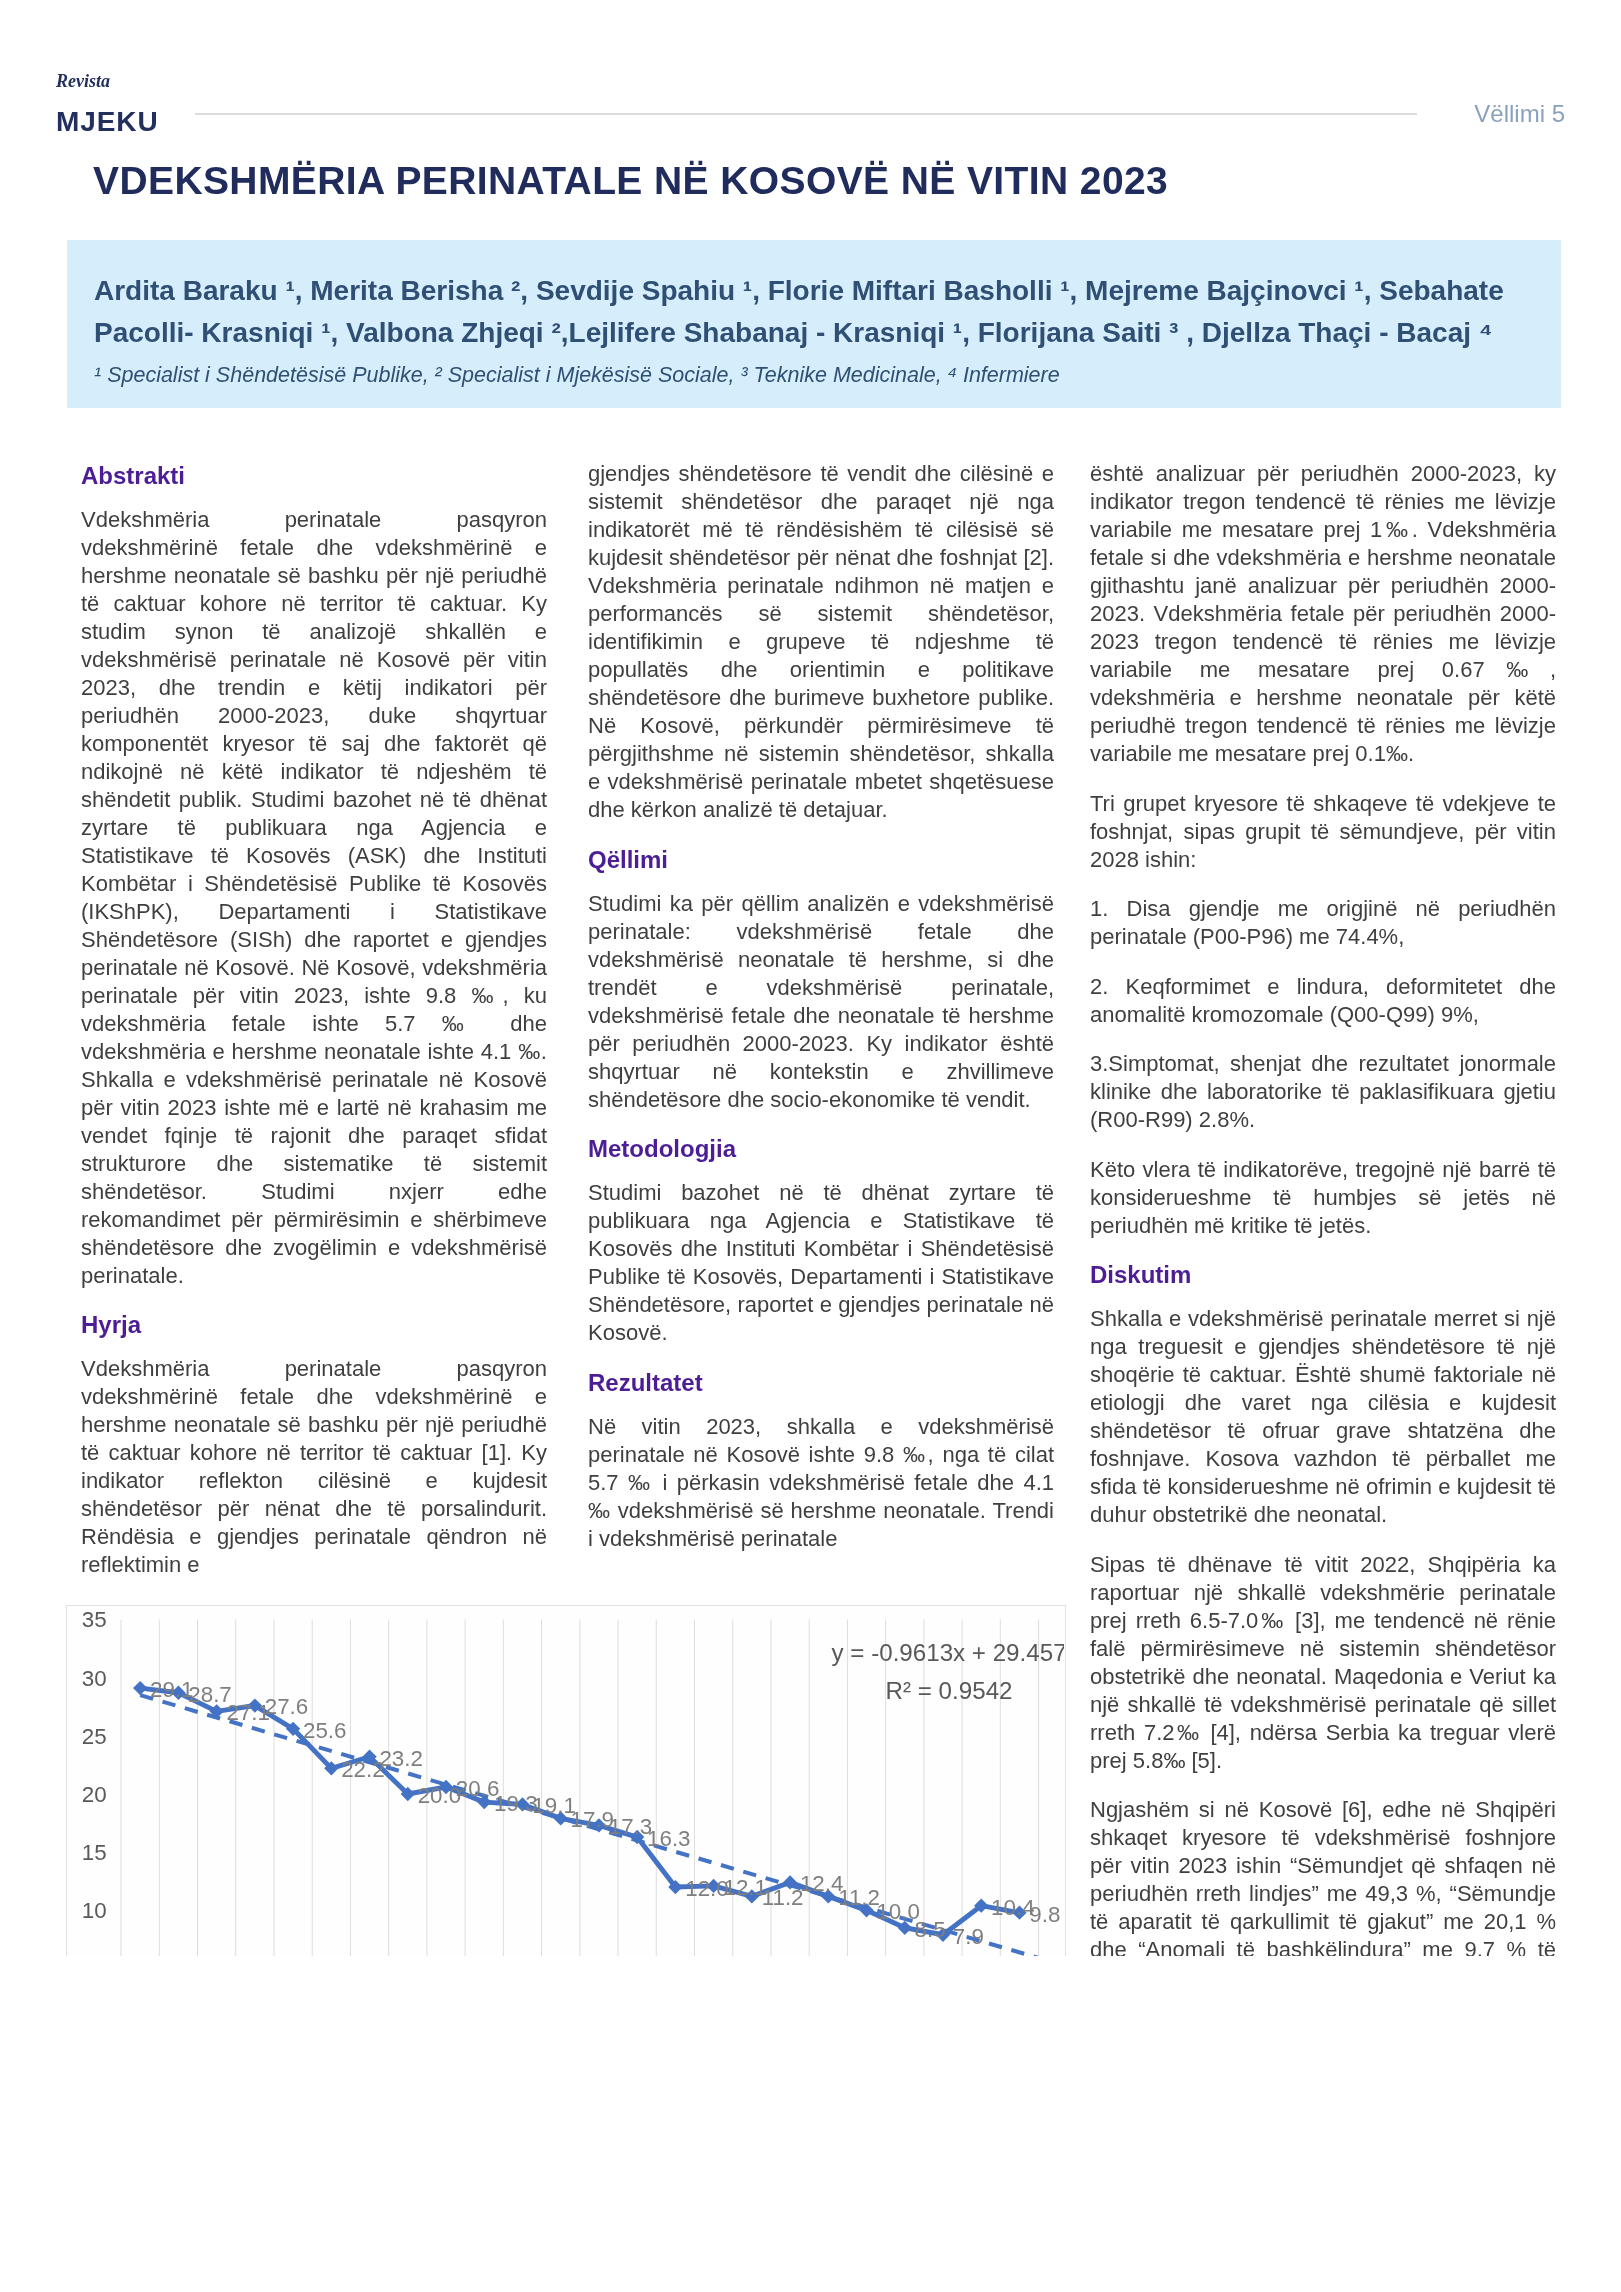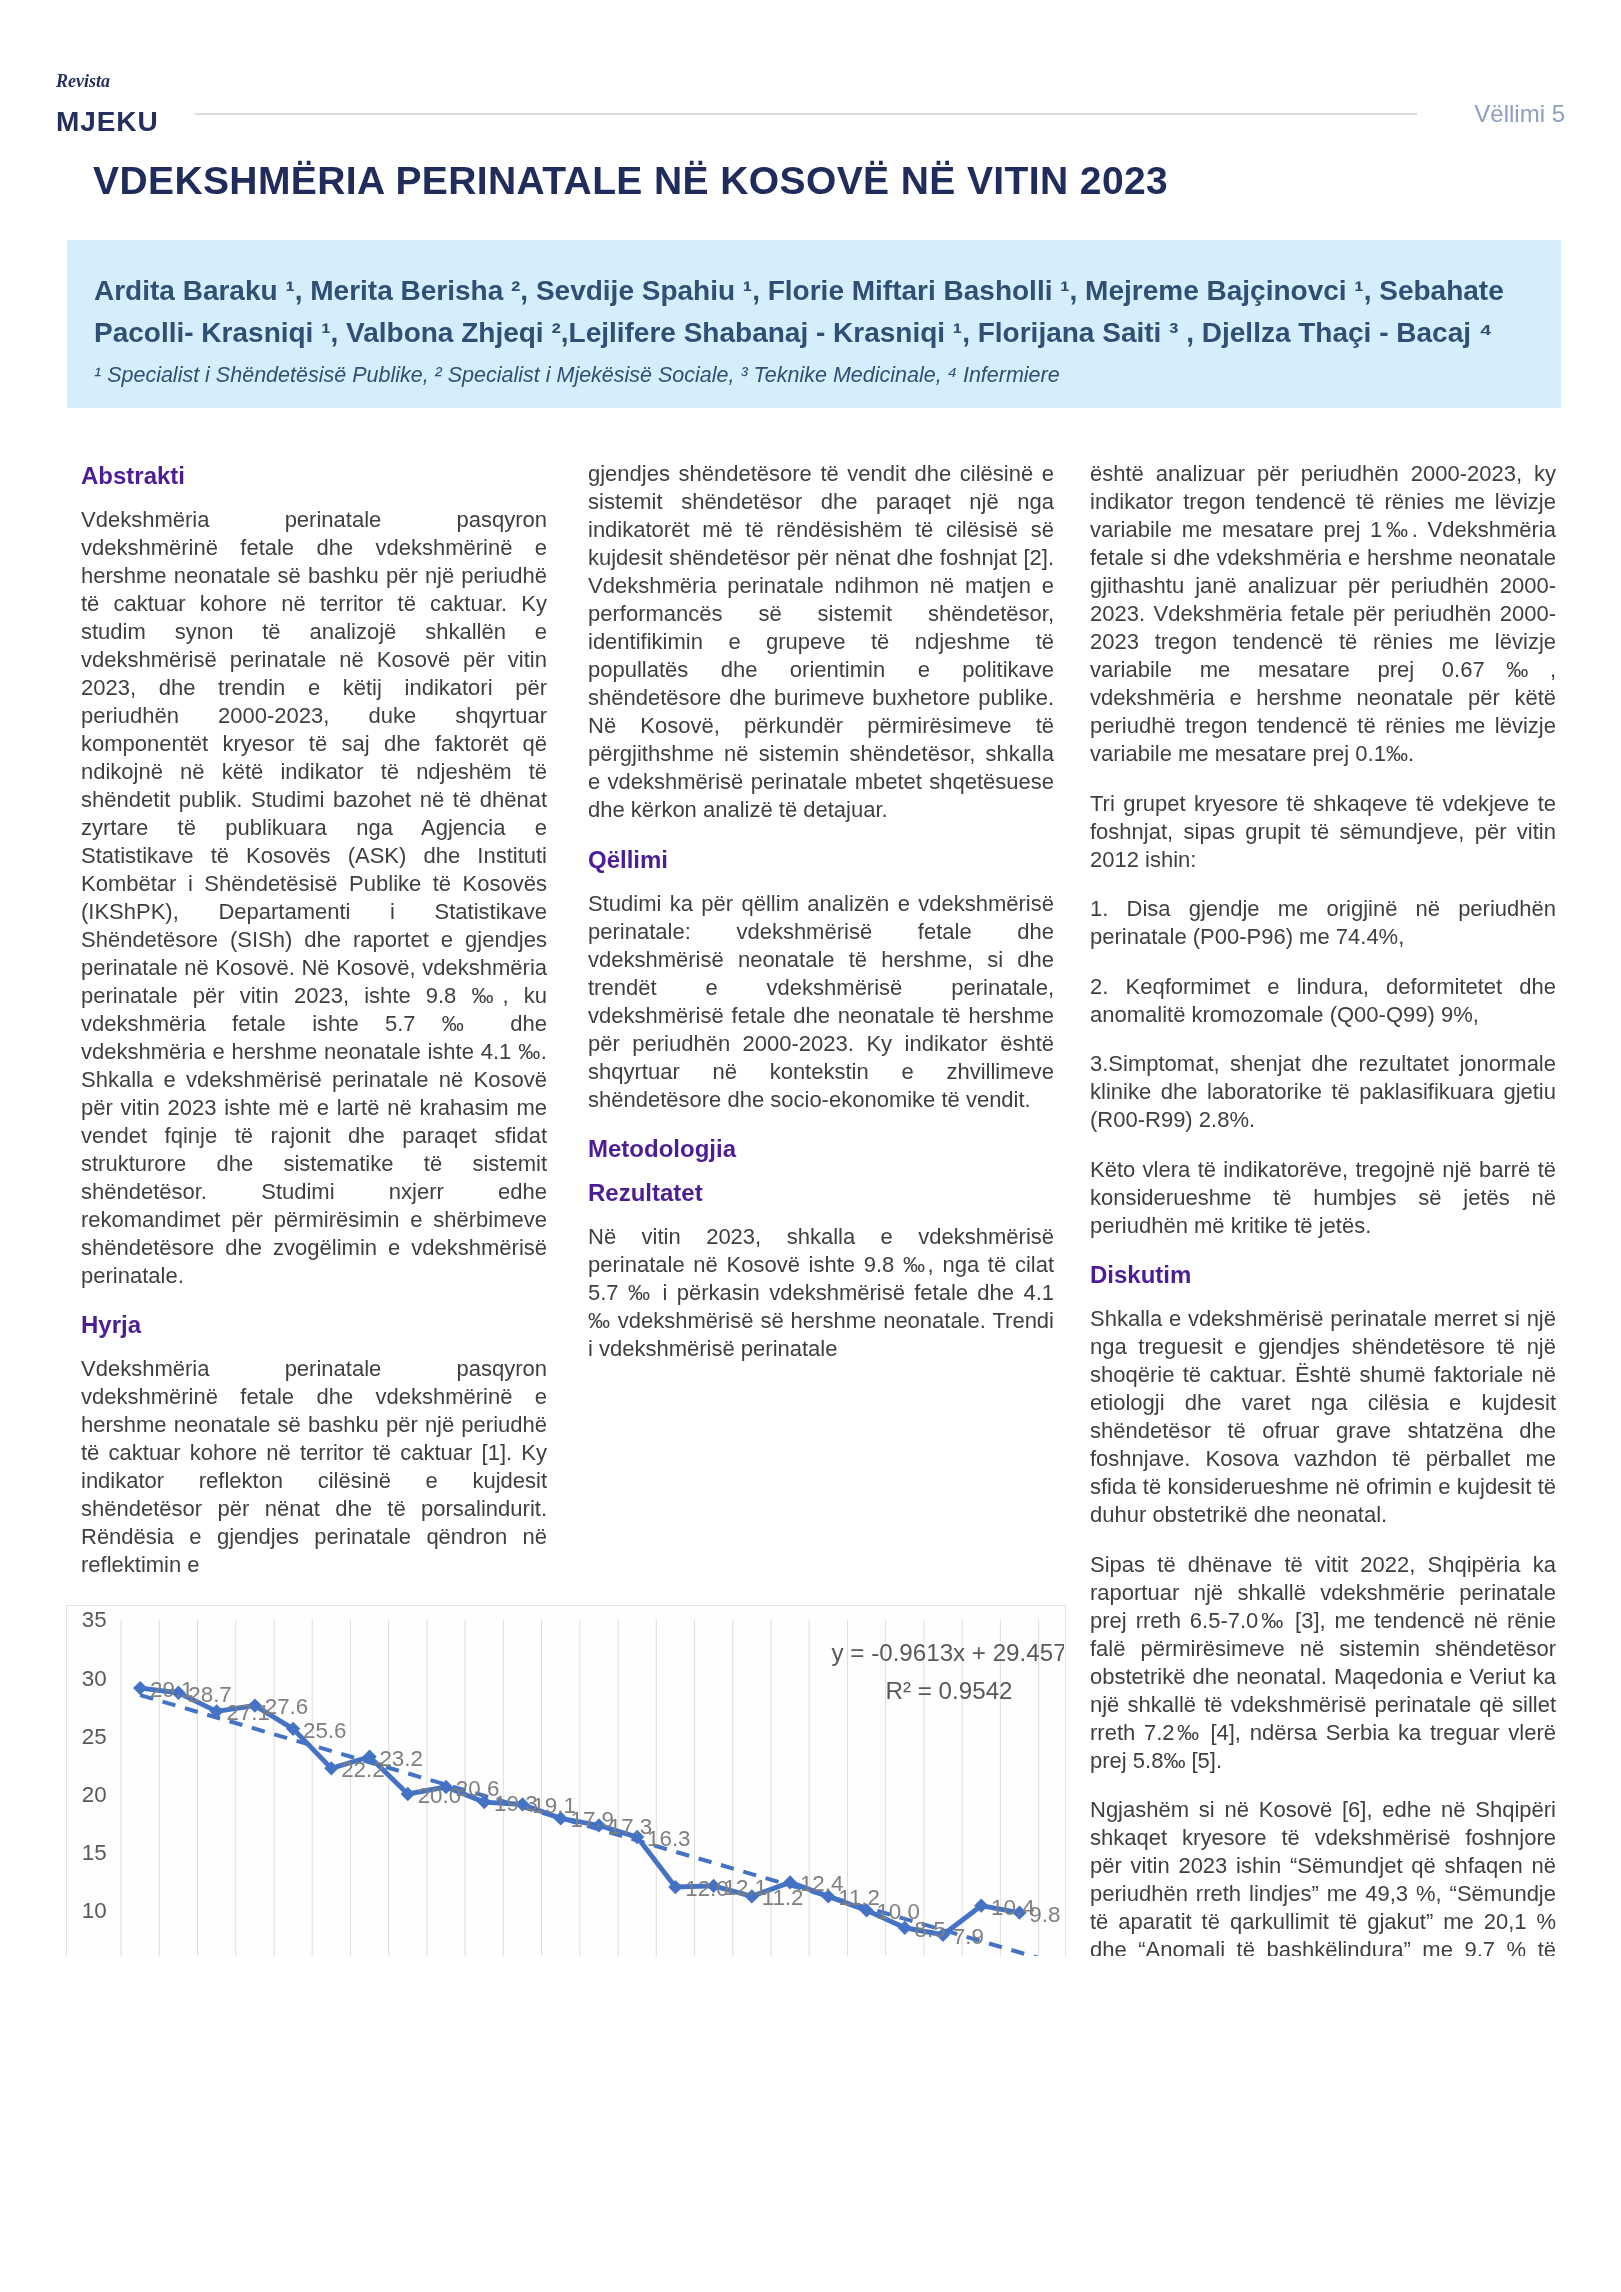--- a/index.html
+++ b/index.html
@@ -67,27 +67,28 @@
     <p>Vdekshmëria perinatale pasqyron vdekshmërinë fetale dhe vdekshmërinë e hershme neonatale së bashku për një periudhë të caktuar kohore në territor të caktuar. Ky studim synon të analizojë shkallën e vdekshmërisë perinatale në Kosovë për vitin 2023, dhe trendin e këtij indikatori për periudhën 2000-2023, duke shqyrtuar komponentët kryesor të saj dhe faktorët që ndikojnë në këtë indikator të ndjeshëm të shëndetit publik. Studimi bazohet në të dhënat zyrtare të publikuara nga Agjencia e Statistikave të Kosovës (ASK) dhe Instituti Kombëtar i Shëndetësisë Publike të Kosovës (IKShPK), Departamenti i Statistikave Shëndetësore (SISh) dhe raportet e gjendjes perinatale në Kosovë. Në Kosovë, vdekshmëria perinatale për vitin 2023, ishte 9.8 ‰, ku vdekshmëria fetale ishte 5.7 ‰ dhe vdekshmëria e hershme neonatale ishte 4.1 ‰.  Shkalla e vdekshmërisë perinatale në Kosovë për vitin 2023 ishte më e lartë në krahasim me vendet fqinje të rajonit dhe paraqet sfidat strukturore dhe sistematike të sistemit shëndetësor. Studimi nxjerr edhe rekomandimet për përmirësimin e shërbimeve shëndetësore dhe zvogëlimin e vdekshmërisë perinatale.</p>
     <h3>Hyrja</h3>
     <p>Vdekshmëria perinatale pasqyron vdekshmërinë fetale dhe vdekshmërinë e hershme neonatale së bashku për një periudhë të caktuar kohore në territor të caktuar [1]. Ky indikator reflekton cilësinë e kujdesit shëndetësor për nënat dhe të porsalindurit. Rëndësia e gjendjes perinatale qëndron në reflektimin e</p>
   </div>
 
   <div class="col" id="col2">
     <p>gjendjes shëndetësore të vendit dhe cilësinë e sistemit shëndetësor dhe paraqet një nga indikatorët më të rëndësishëm të cilësisë së kujdesit shëndetësor për nënat dhe foshnjat [2]. Vdekshmëria perinatale ndihmon në matjen e performancës së sistemit shëndetësor, identifikimin e grupeve të ndjeshme të popullatës dhe orientimin e politikave shëndetësore dhe burimeve buxhetore publike. Në Kosovë, përkundër përmirësimeve të përgjithshme në sistemin shëndetësor, shkalla e vdekshmërisë perinatale mbetet shqetësuese dhe kërkon analizë të detajuar.</p>
     <h3>Qëllimi</h3>
     <p>Studimi ka për qëllim analizën e vdekshmërisë perinatale: vdekshmërisë fetale dhe vdekshmërisë neonatale të hershme, si dhe trendët e vdekshmërisë perinatale, vdekshmërisë fetale dhe neonatale të hershme për periudhën 2000-2023. Ky indikator është shqyrtuar në kontekstin e zhvillimeve shëndetësore dhe socio-ekonomike të vendit.</p>
     <h3>Metodologjia</h3>
+    <p>Studimi bazohet në të dhënat zyrtare të publikuara nga Agjencia e Statistikave të Kosovës dhe Instituti Kombëtar i Shëndetësisë Publike të Kosovës, Departamenti i Statistikave Shëndetësore, raportet e gjendjes perinatale në Kosovë.</p>
     <h3>Rezultatet</h3>
     <p>Në vitin 2023, shkalla e vdekshmërisë perinatale në Kosovë ishte 9.8 ‰, nga të cilat 5.7 ‰ i përkasin vdekshmërisë fetale dhe 4.1 ‰ vdekshmërisë së hershme neonatale. Trendi i vdekshmërisë perinatale</p>
   </div>
 
   <div class="col" id="col3">
     <p>është analizuar për periudhën 2000-2023, ky indikator tregon tendencë të rënies me lëvizje variabile me mesatare prej 1‰. Vdekshmëria fetale si dhe vdekshmëria e hershme neonatale gjithashtu janë analizuar për periudhën 2000-2023. Vdekshmëria fetale për periudhën 2000-2023 tregon tendencë të rënies me lëvizje variabile me mesatare prej 0.67‰, vdekshmëria e hershme neonatale për këtë periudhë tregon tendencë të rënies me lëvizje variabile me mesatare prej 0.1‰.</p>
-    <p>Tri grupet kryesore të shkaqeve të vdekjeve te foshnjat, sipas grupit të sëmundjeve, për vitin 2012 ishin:</p>
+    <p>Tri grupet kryesore të shkaqeve të vdekjeve te foshnjat, sipas grupit të sëmundjeve, për vitin 2028 ishin:</p>
     <p>1. Disa gjendje me origjinë në periudhën perinatale (P00-P96) me 74.4%,</p>
     <p>2. Keqformimet e lindura, deformitetet dhe anomalitë kromozomale (Q00-Q99) 9%,</p>
     <p>3.Simptomat, shenjat dhe rezultatet jonormale klinike dhe laboratorike të paklasifikuara gjetiu (R00-R99) 2.8%.</p>
     <p>Këto vlera të indikatorëve, tregojnë një barrë të konsiderueshme të humbjes së jetës në periudhën më kritike të jetës.</p>
     <h3>Diskutim</h3>
     <p>Shkalla e vdekshmërisë perinatale merret si një nga treguesit e gjendjes shëndetësore të një shoqërie të caktuar. Është shumë faktoriale në etiologji dhe varet nga cilësia e kujdesit shëndetësor të ofruar grave shtatzëna dhe foshnjave. Kosova vazhdon të përballet me sfida të konsiderueshme në ofrimin e kujdesit të duhur obstetrikë dhe neonatal.</p>
     <p>Sipas të dhënave të vitit 2022, Shqipëria ka raportuar një shkallë vdekshmërie perinatale prej rreth 6.5-7.0‰ [3], me tendencë në rënie falë përmirësimeve në sistemin shëndetësor obstetrikë dhe neonatal. Maqedonia e Veriut ka një shkallë të vdekshmërisë perinatale që sillet rreth 7.2‰ [4], ndërsa Serbia ka treguar vlerë prej 5.8‰ [5].</p>
     <p>Ngjashëm si në Kosovë [6], edhe në Shqipëri shkaqet kryesore të vdekshmërisë foshnjore për vitin 2023 ishin “Sëmundjet që shfaqen në periudhën rreth lindjes” me 49,3 %, “Sëmundje të aparatit të qarkullimit të gjakut” me 20,1 % dhe “Anomali të bashkëlindura” me 9,7 % të vdekjeve të regjistruara [7].</p>
     <p>Krahasuar me standardet treguesit, kjo</p>
   </div>

